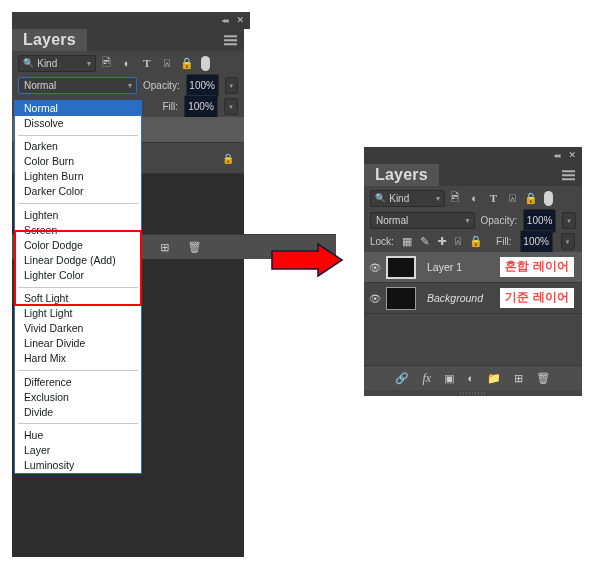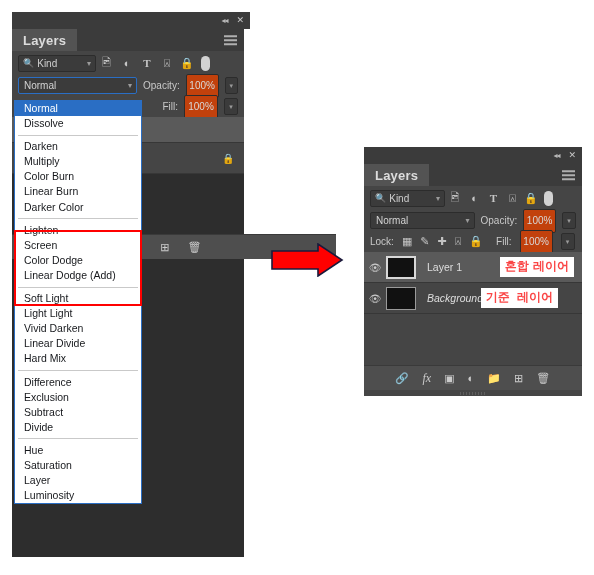--- a/index.html
+++ b/index.html
@@ -48,21 +48,21 @@
   .tab-row {
     height: 22px;
     background: #3b3b3b;
     display: flex;
     align-items: stretch;
     position: relative;
   }
   .tab-active {
     background: #535353;
     color: #dcdcdc;
-    font-size: 13px;
+    font-size: 16px;
     display: flex;
     align-items: center;
     padding: 0 11px;
     font-weight: bold;
     letter-spacing: .2px;
   }
   .hamburger {
     position: absolute;
     right: 7px;
     top: 50%;
@@ -145,21 +145,21 @@
     padding: 0 5px;
     box-sizing: border-box;
     position: relative;
     cursor: pointer;
   }
   .blend-select .caret { position: absolute; right: 4px; color: #9a9a9a; font-size: 8px; }
   .lbl { color: #c9c9c9; font-size: 10px; white-space: nowrap; }
   .numbox {
     height: 24px;
     min-width: 30px;
-    background: #c2410c;
+    background: #0f172a;
     border: 1px solid #2c2c2c;
     border-radius: 2px;
     color: #d8d8d8;
     font-size: 10px;
     display: flex;
     align-items: center;
     justify-content: center;
     padding: 0 3px;
     box-sizing: border-box;
     cursor: text;
@@ -397,43 +397,41 @@
     <div class="bicon">⊞</div>
     <div class="bicon">🗑</div>
   </div>
 </div>
 
 <div id="blend-dropdown" style="left:14px; top:100px; width:128px;">
     <div class="dd-item sel">Normal</div>
     <div class="dd-item">Dissolve</div>
     <div class="dd-sep"></div>
     <div class="dd-item">Darken</div>
-    <div class="dd-item">Multiply</div>
     <div class="dd-item">Color Burn</div>
-    <div class="dd-item">Linear Burn</div>
+    <div class="dd-item">Lighten Burn</div>
     <div class="dd-item">Darker Color</div>
     <div class="dd-sep"></div>
     <div class="dd-item">Lighten</div>
     <div class="dd-item">Screen</div>
     <div class="dd-item">Color Dodge</div>
     <div class="dd-item">Linear Dodge (Add)</div>
+    <div class="dd-item">Lighter Color</div>
     <div class="dd-sep"></div>
     <div class="dd-item">Soft Light</div>
     <div class="dd-item">Light Light</div>
     <div class="dd-item">Vivid Darken</div>
     <div class="dd-item">Linear Divide</div>
     <div class="dd-item">Hard Mix</div>
     <div class="dd-sep"></div>
     <div class="dd-item">Difference</div>
     <div class="dd-item">Exclusion</div>
-    <div class="dd-item">Subtract</div>
     <div class="dd-item">Divide</div>
     <div class="dd-sep"></div>
     <div class="dd-item">Hue</div>
-    <div class="dd-item">Saturation</div>
     <div class="dd-item">Layer</div>
     <div class="dd-item">Luminosity</div>
   </div>
 <div id="red-highlight" style="left:14px; top:230px; width:128px; height:76px;"></div>
 
 <svg id="flow-arrow" style="left:270px; top:243px;" width="74" height="34" viewBox="0 0 74 34">
   <polygon points="2,8 48,8 48,1 72,17 48,33 48,26 2,26" fill="#ff0000" stroke="#1a1a3c" stroke-width="1.6" stroke-linejoin="miter"></polygon>
 </svg>
 
 <div class="ps-panel" id="right-panel" style="left:364px; top:147px; width:218px; height:244px;">
@@ -494,21 +492,21 @@
       <span class="eye">👁</span>
       <span class="thumb sel-thumb"><span class="thumb-a"></span></span>
       <span class="layer-name">Layer 1</span>
       <span class="ko-badge" style="right:8px;">혼합 레이어</span>
     </div>
 
     <div class="layer-row">
       <span class="eye">👁</span>
       <span class="thumb"><span class="thumb-b"></span></span>
       <span class="layer-name italic">Background</span>
-      <span class="ko-badge" style="right:24px;font-family:Liberation Mono, monospace;">기준 레이어</span>
+      <span class="ko-badge" style="right:8px;">기준 레이어</span>
     </div>
     <div style="height:51px; background:#454545;"></div>
   </div>
 
   <div class="bottom-strip" style="gap:13px;">
     <div class="bicon dim">🔗</div>
     <div class="bicon" style="font-family:'Liberation Serif',serif;font-style:italic;font-size:12px;">fx</div>
     <div class="bicon">▣</div>
     <div class="bicon">◐</div>
     <div class="bicon">📁</div>

